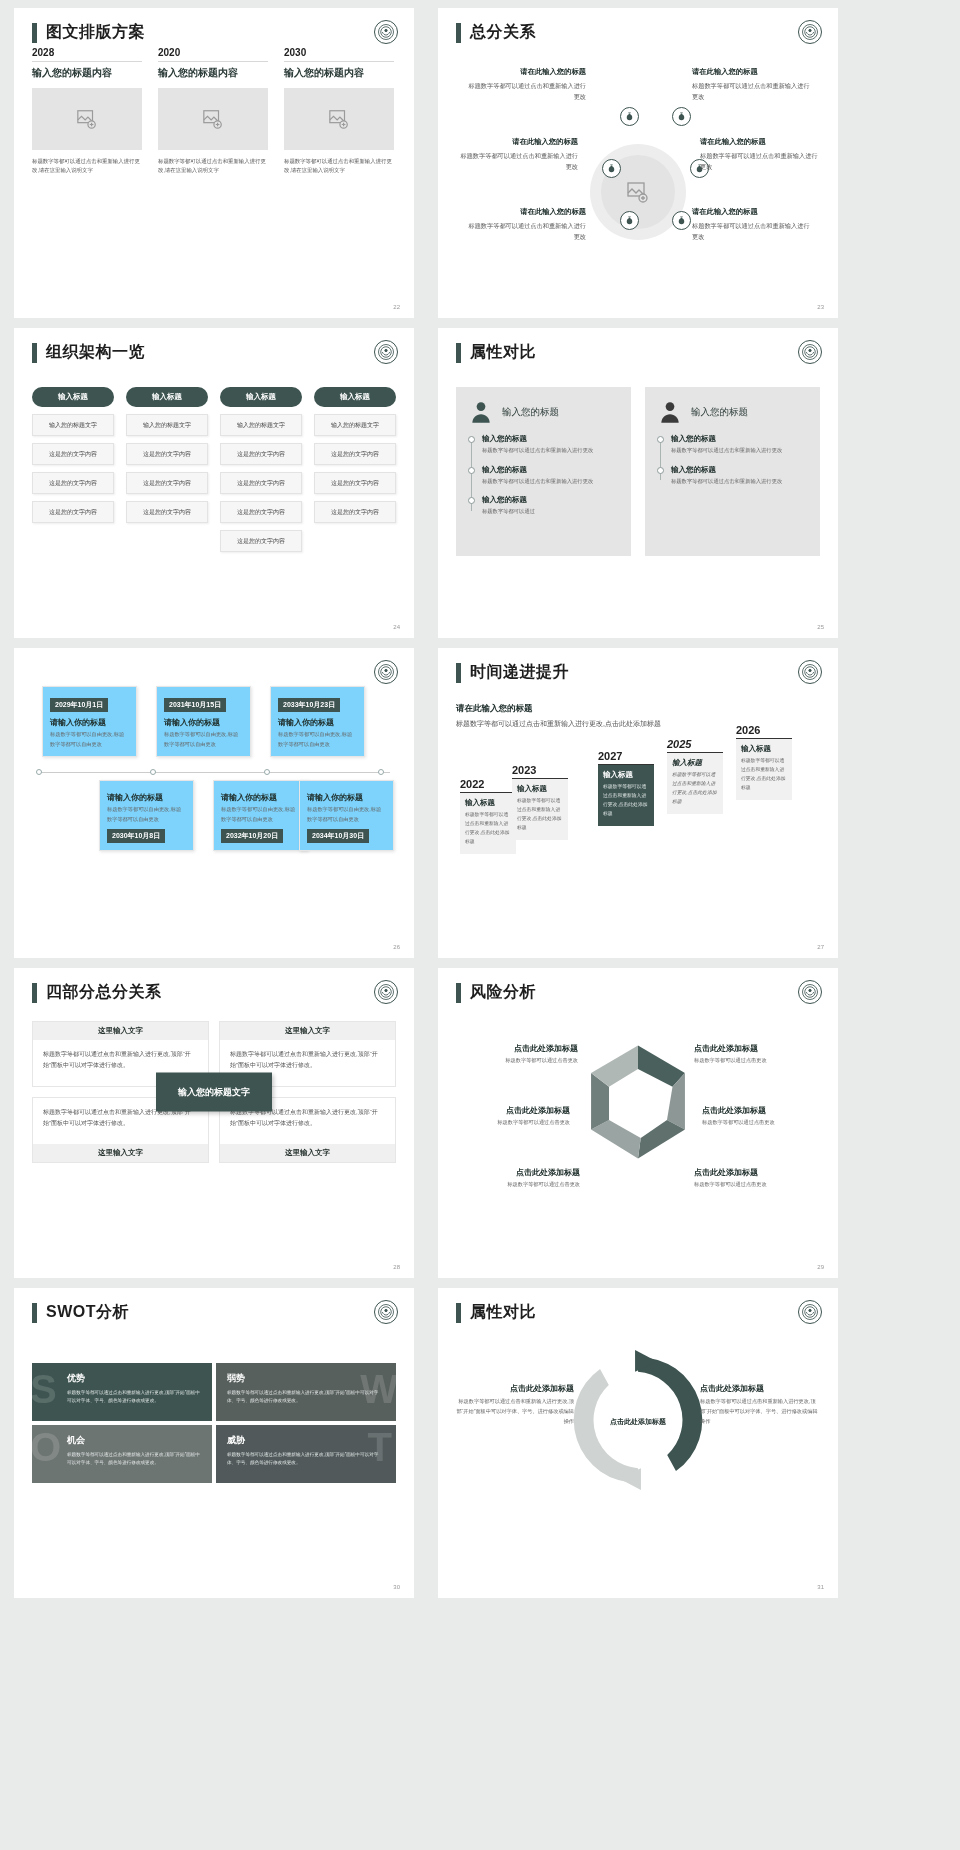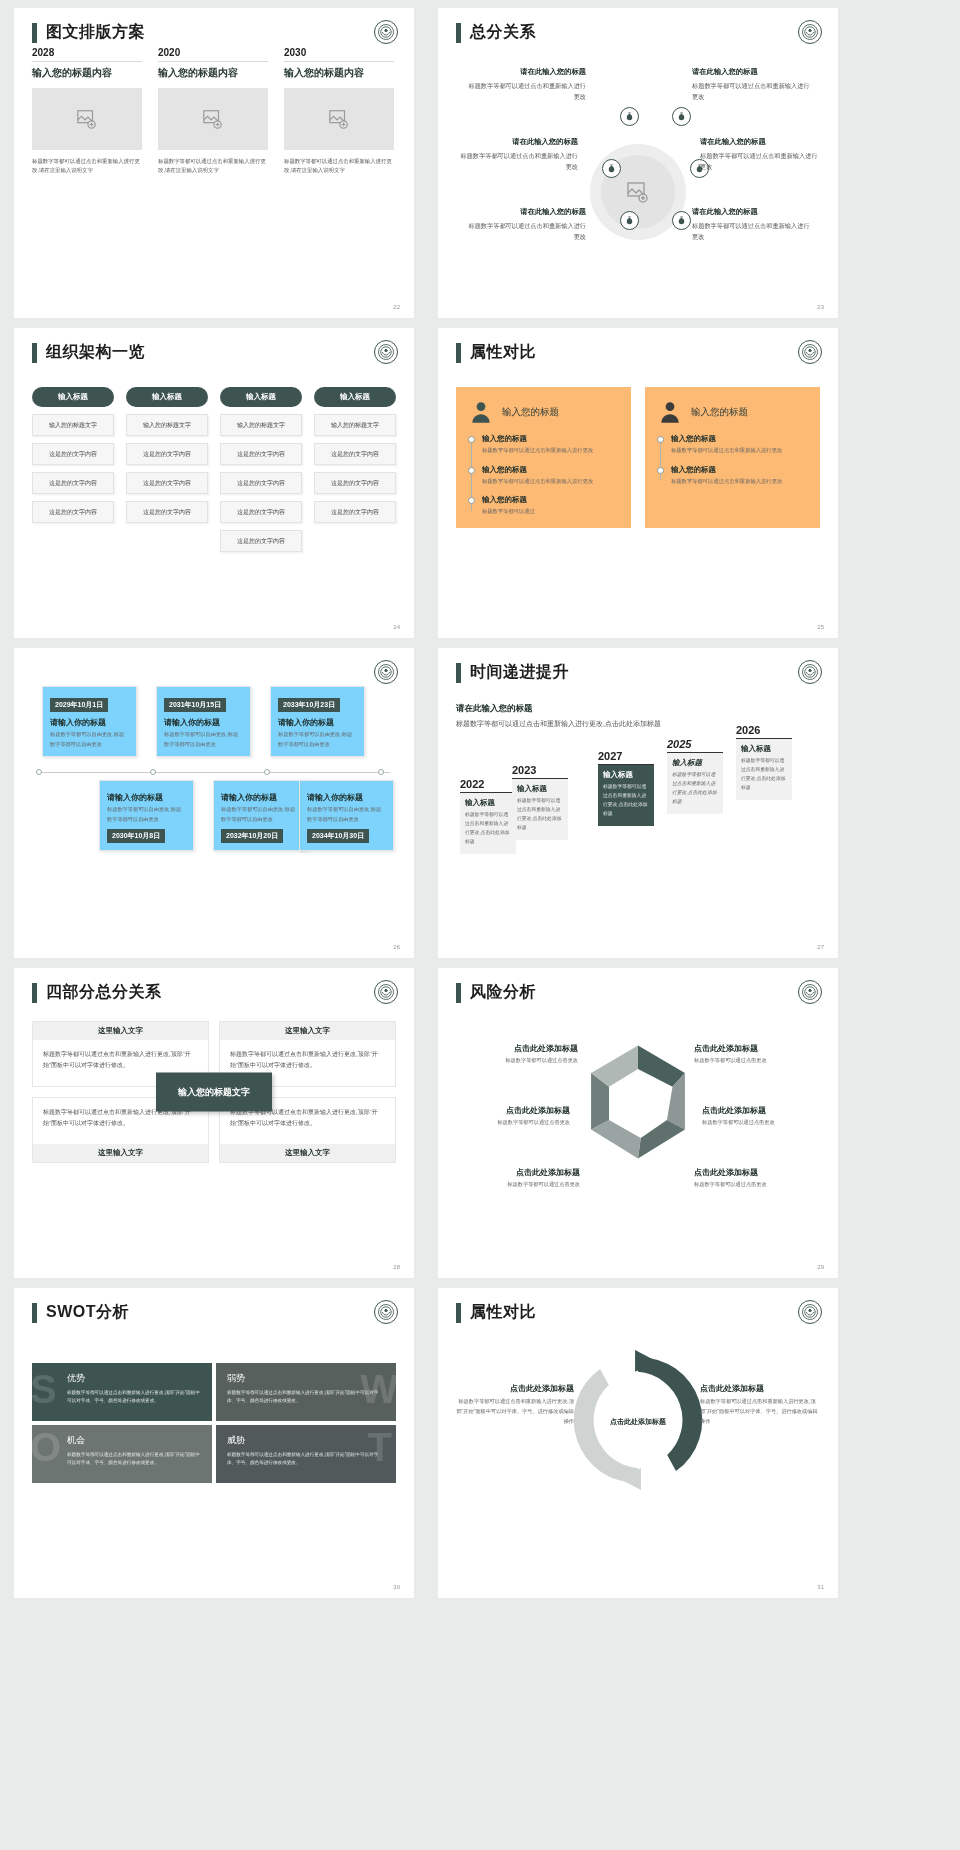--- a/index.html
+++ b/index.html
@@ -61,21 +61,21 @@
   
   .orgwrap { display:flex; gap:12px; margin-top:24px; }
   .orgcol { width:83px; }
   .orghead { background:#3d5450; color:#fff; font-size:7.5px; font-weight:bold;
     text-align:center; padding:5px 0; border-radius:11px; }
   .orgcell { background:#f6f6f6; border:1px solid #e3e3e3; font-size:6px; color:#444;
     text-align:center; padding:5.5px 0; margin-top:7px; box-shadow:1px 1px 2px rgba(0,0,0,.07); }
 
   
   .cmpwrap { display:flex; gap:14px; margin-top:24px; }
-  .cmp { flex:1; background:#fdba74; padding:12px 12px 2px; }
+  .cmp { flex:1; background:#e5e5e5; padding:12px 12px 30px; }
   .cmph { display:flex; align-items:center; gap:8px; }
   .cmph svg { width:26px; height:26px; }
   .cmph .t { font-size:9.5px; color:#2b3b38; }
   .cmpline { margin-top:9px; padding-left:14px; position:relative; }
   .cmpline::before { content:""; position:absolute; left:3px; top:3px; bottom:6px; width:1px; background:#aab4b2; }
   .cstep { position:relative; margin-bottom:9px; }
   .cstep::before { content:""; position:absolute; left:-14px; top:2px; width:5px; height:5px;
     border-radius:50%; background:#fff; border:1px solid #8e9b99; }
   .cstep .st { font-size:7.5px; font-weight:bold; color:#20302d; }
   .cstep .sd { font-size:5.3px; line-height:1.8; color:#666; margin-top:2px; }
@@ -121,21 +121,21 @@
   .rkitem { position:absolute; width:122px; }
   .rkt { font-size:8px; font-weight:bold; color:#20302d; }
   .rkd { font-size:5.2px; color:#666; margin-top:3px; }
 
   
   .swwrap { display:grid; grid-template-columns:1fr 1fr; gap:4px; margin-top:22px; position:relative; }
   .swq { position:relative; padding:9px 11px 11px; height:58px; overflow:hidden; }
   .sw-s { background:#3d5450; } .sw-w { background:#58605e; }
   .sw-o { background:#6d7573; } .sw-t { background:#51595a; }
   .swghost { position:absolute; font-size:40px; font-weight:bold; color:rgba(255,255,255,.14); line-height:1;}
-  .swt { font-size:9px; font-weight:normal; color:#fff; position:relative; }
+  .swt { font-size:9px; font-weight:bold; color:#fff; position:relative; }
   .swd { font-size:4.6px; line-height:1.85; color:#e4e9e8; margin-top:4px; position:relative; }
 
   
   .fnwrap { position:relative; height:150px; margin-top:24px; }
   .fncenter { position:absolute; left:50%; top:50%; transform:translate(-50%,-50%);
      width:72px; height:72px; border-radius:50%; background:#fff; display:flex;
      align-items:center; justify-content:center; text-align:center; }
   .fncenter span { font-size:7px; font-weight:bold; color:#20302d; line-height:1.6; }
   .fnside { position:absolute; width:118px; }
   .fnt { font-size:8px; font-weight:bold; color:#20302d; }

